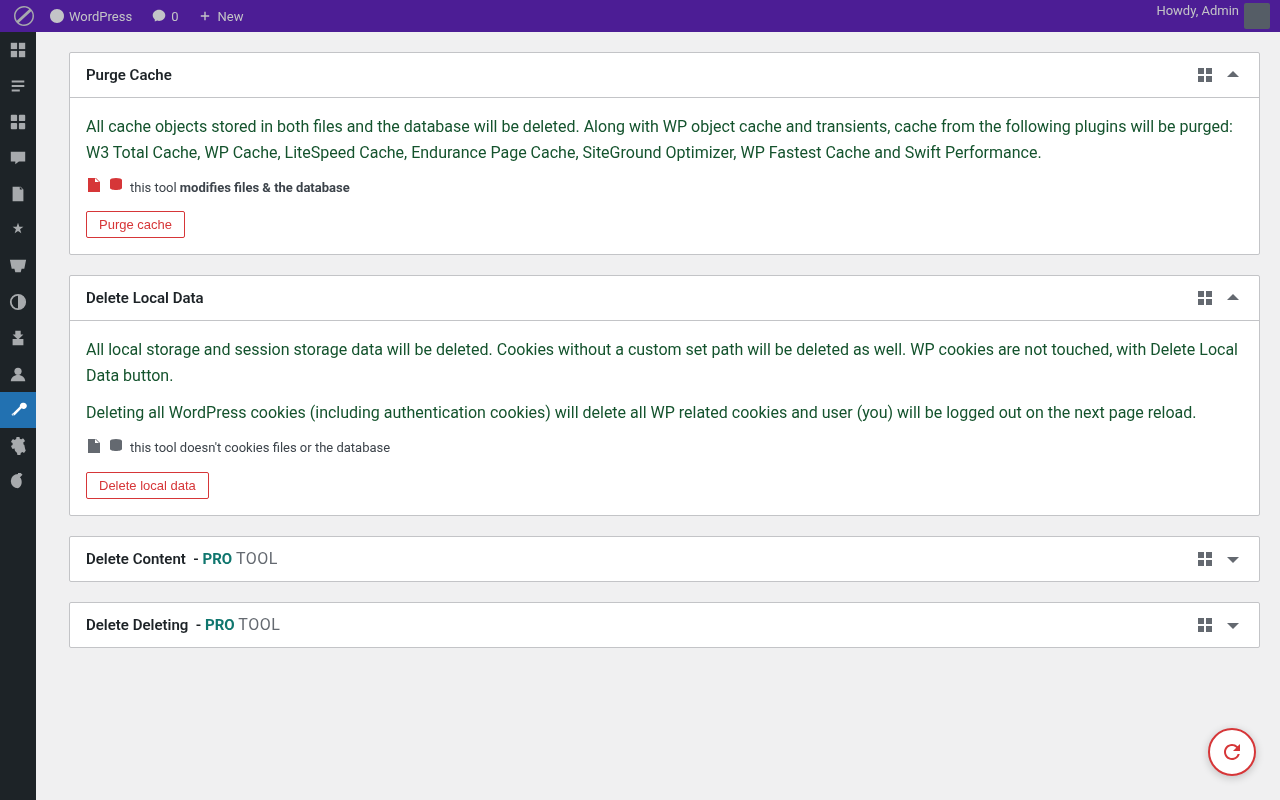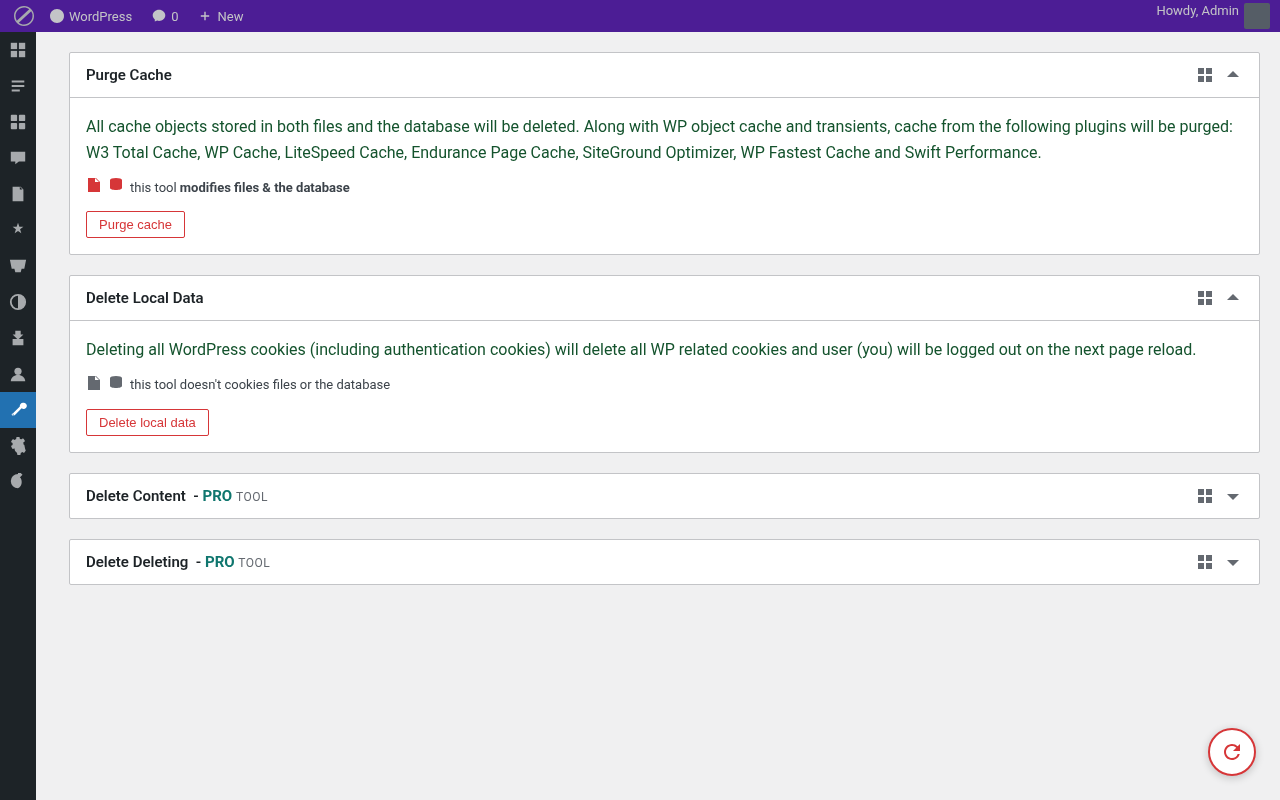--- a/index.html
+++ b/index.html
@@ -119,21 +119,21 @@
       color: #1d2327;
     }
     .tool-card-title .pro-label {
       color: #0f766e;
       font-weight: 700;
       font-style: normal;
     }
     .tool-card-title .tool-word {
       color: #646970;
       font-weight: 400;
-      font-size: 12px;
+      font-size: 16px;
       text-transform: uppercase;
       letter-spacing: 0.5px;
     }
     .tool-card-controls {
       display: flex;
       align-items: center;
       gap: 8px;
     }
     .grid-icon, .collapse-icon {
       width: 20px;
@@ -393,20 +393,21 @@
               </svg>
           </div>
           <div class="collapse-icon">
             <svg viewBox="0 0 16 16" width="16" height="16" fill="currentColor">
                 <path d="M2 10l6-6 6 6"></path>
               </svg>
           </div>
         </div>
       </div>
       <div class="tool-card-body">
+        <p class="tool-description">All local storage and session storage data will be deleted. Cookies without a custom set path will be deleted as well. WP cookies are not touched, with Delete Local Data button.</p>
         <p class="tool-description">Deleting all WordPress cookies (including authentication cookies) will delete all WP related cookies and user (you) will be logged out on the next page reload.</p>
         <div class="tool-meta">
           <span class="tool-meta-icon gray">
             <svg viewBox="0 0 16 16" width="16" height="16" fill="#646970">
                 <path d="M4 1h6l4 4v10H2V1h2zm5 0v4h4"></path>
               </svg>
           </span>
           <span class="tool-meta-icon gray">
             <svg viewBox="0 0 16 16" width="16" height="16" fill="#646970">
                 <ellipse cx="8" cy="3" rx="6" ry="2"></ellipse>

